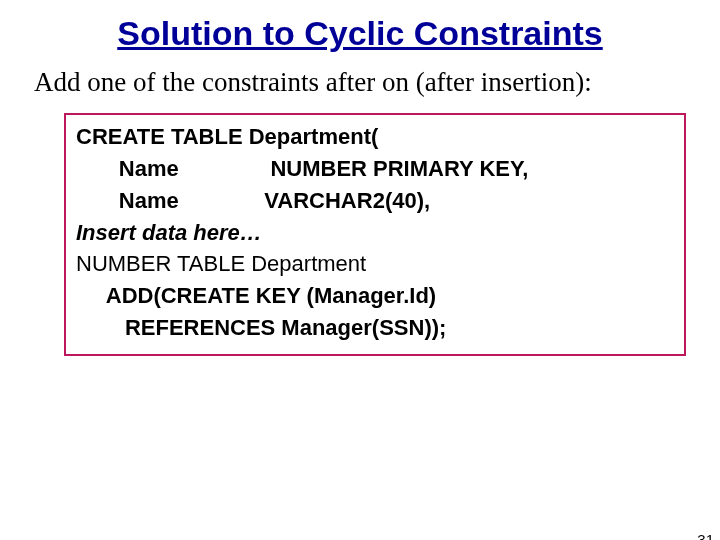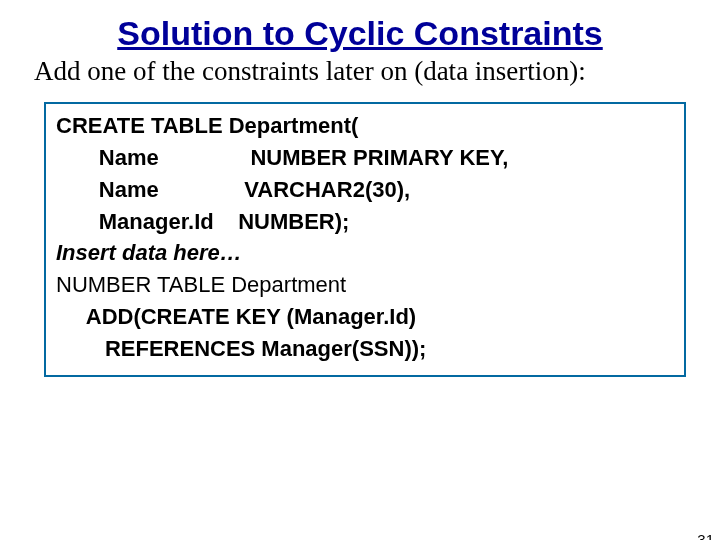--- a/index.html
+++ b/index.html
@@ -18,31 +18,31 @@
     position: relative;
     box-sizing: border-box;
   }
   .title {
     text-align: center;
     color: #000099;
     font-family: "Comic Sans MS", "Comic Sans", cursive, sans-serif;
     font-weight: bold;
     font-size: 34px;
     text-decoration: underline;
-    margin: 14px 0 3px 0;
+    margin: 14px 0 14px 0;
   }
   .intro {
     font-size: 27px;
     color: #000;
     margin: 0 28px 14px 34px;
     line-height: 1.18;
   }
   .codebox {
-    margin: 0 34px 0 44px;
-    border: 2px solid #0369a1;
+    margin: 0 34px 0 64px;
+    border: 2px solid #be185d;
     padding: 6px 14px 10px 10px;
     box-sizing: border-box;
   }
   .codebox .line {
     font-family: Verdana, Geneva, sans-serif;
     font-size: 22px;
     color: #000;
     line-height: 1.45;
     white-space: pre;
   }
@@ -58,27 +58,26 @@
     color: #000;
   }
 </style>
 </head>
 <body>
 
 <div class="slide">
 
   <div class="title">Solution to Cyclic Constraints</div>
 
-  <div class="intro">Add one of the constraints later on (data insertion):</div>
+  <div class="intro">Add one of the constraints after on (after insertion):</div>
 
   <div class="codebox">
     <div class="line bold">CREATE TABLE Department(</div>
     <div class="line bold">       Name               NUMBER PRIMARY KEY,</div>
-    <div class="line bold">       Name              VARCHAR2(30),</div>
-    <div class="line bold">       Manager.Id    NUMBER);</div>
+    <div class="line bold">       Name              VARCHAR2(40),</div>
     <div class="line bold italic">Insert data here…</div>
     <div class="line thin">NUMBER TABLE Department</div>
     <div class="line bold">     ADD(CREATE KEY (Manager.Id)</div>
     <div class="line bold">        REFERENCES Manager(SSN));</div>
   </div>
 
   <div class="pagenum">31</div>
 
 </div>
 

